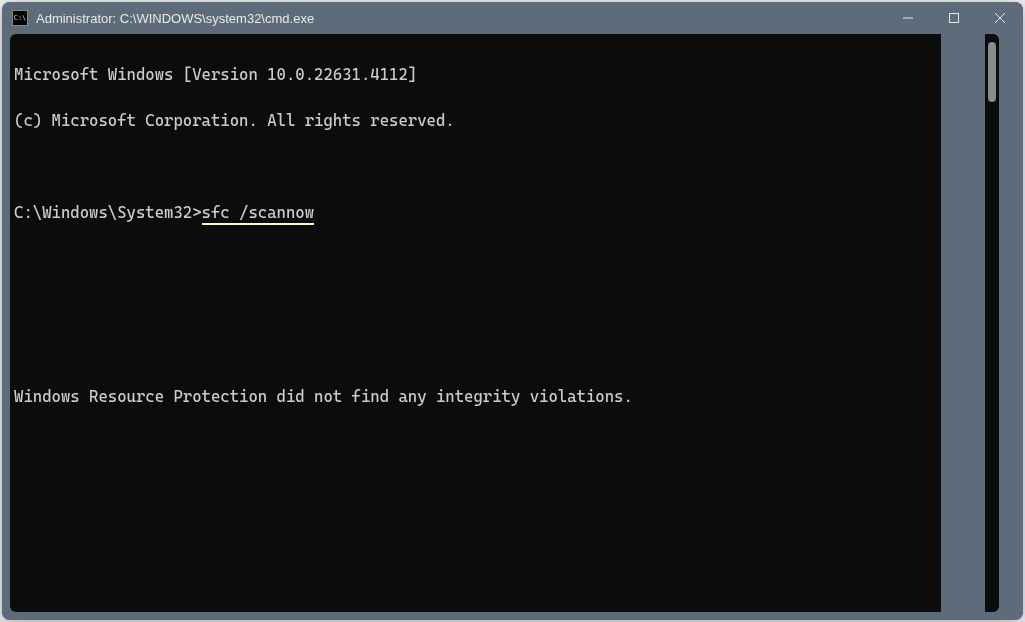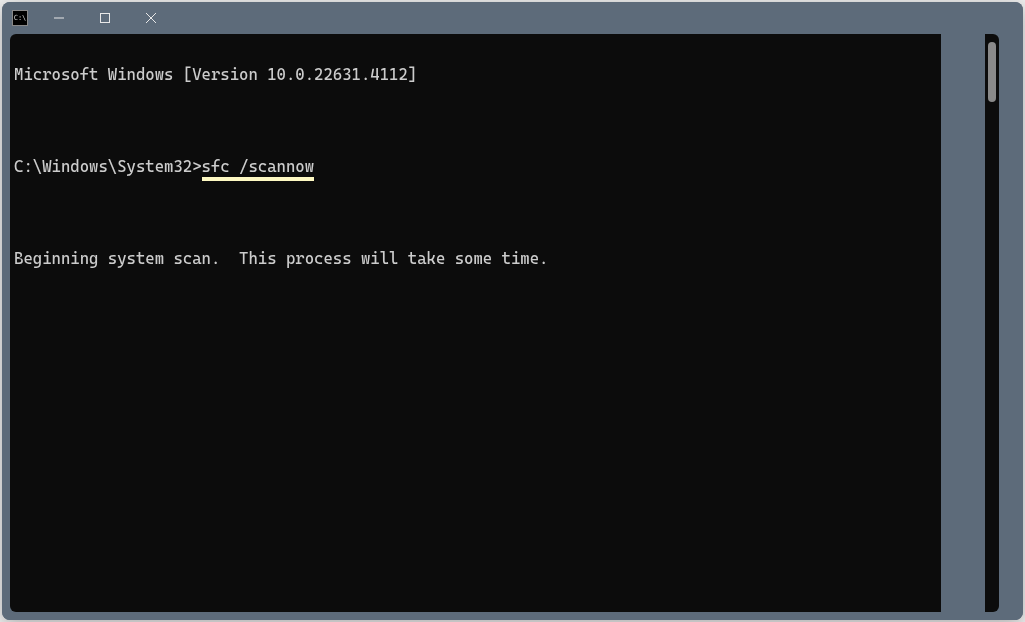--- a/index.html
+++ b/index.html
@@ -102,32 +102,33 @@
       right: 3px;
       width: 8px;
       height: 60px;
       background: #8a8a8a;
       border-radius: 4px;
     }
     .line {
       white-space: pre;
     }
     .underline-red {
-      border-bottom: 4px solid #fef9c3;
+      border-bottom: 2px solid #fef9c3;
       padding-bottom: 1px;
     }
   </style>
 </head>
 <body>
 
 <div class="window">
   <div class="titlebar">
     <div class="titlebar-icon">
       <span>C:\</span>
     </div>
+    <div class="titlebar-title">Administrator: C:\WINDOWS\system32\cmd.exe</div>
     <div class="window-controls">
       <div class="win-btn">
         <svg viewBox="0 0 10 10">
             <line x1="0" y1="5" x2="10" y2="5" stroke="currentColor" stroke-width="1"></line>
           </svg>
       </div>
       <div class="win-btn">
         <svg viewBox="0 0 10 10">
             <rect x="0.5" y="0.5" width="9" height="9" fill="none" stroke="currentColor" stroke-width="1"></rect>
           </svg>
@@ -137,26 +138,27 @@
             <line x1="0" y1="0" x2="10" y2="10" stroke="currentColor" stroke-width="1"></line>
             <line x1="10" y1="0" x2="0" y2="10" stroke="currentColor" stroke-width="1"></line>
           </svg>
       </div>
     </div>
   </div>
 
   <div class="terminal-container">
     <div class="terminal">
 <div class="line">Microsoft Windows [Version 10.0.22631.4112]</div>
+<div class="line">(c) Microsoft Corporation. All rights reserved.</div>
 <div class="line"> </div>
 <div class="line"><span>C:\Windows\System32&gt;</span><span class="underline-red">sfc /scannow</span></div>
 <div class="line"> </div>
-<div class="line">Beginning system scan.  This process will take some time.</div>
 <div class="line"> </div>
 <div class="line"> </div>
+<div class="line">Windows Resource Protection did not find any integrity violations.</div>
 <div class="line"> </div>
 
     </div>
     <div class="scrollbar-track">
       <div class="scrollbar-thumb"></div>
     </div>
   </div>
 </div>
 
 </body></html>

